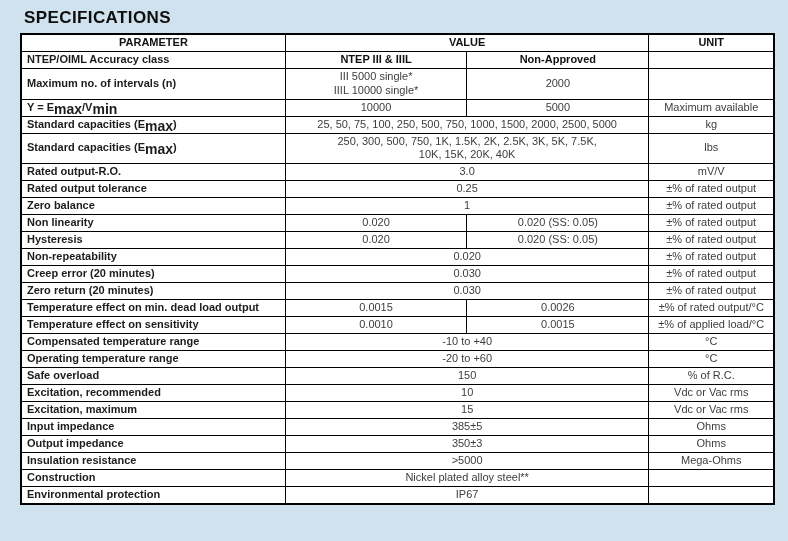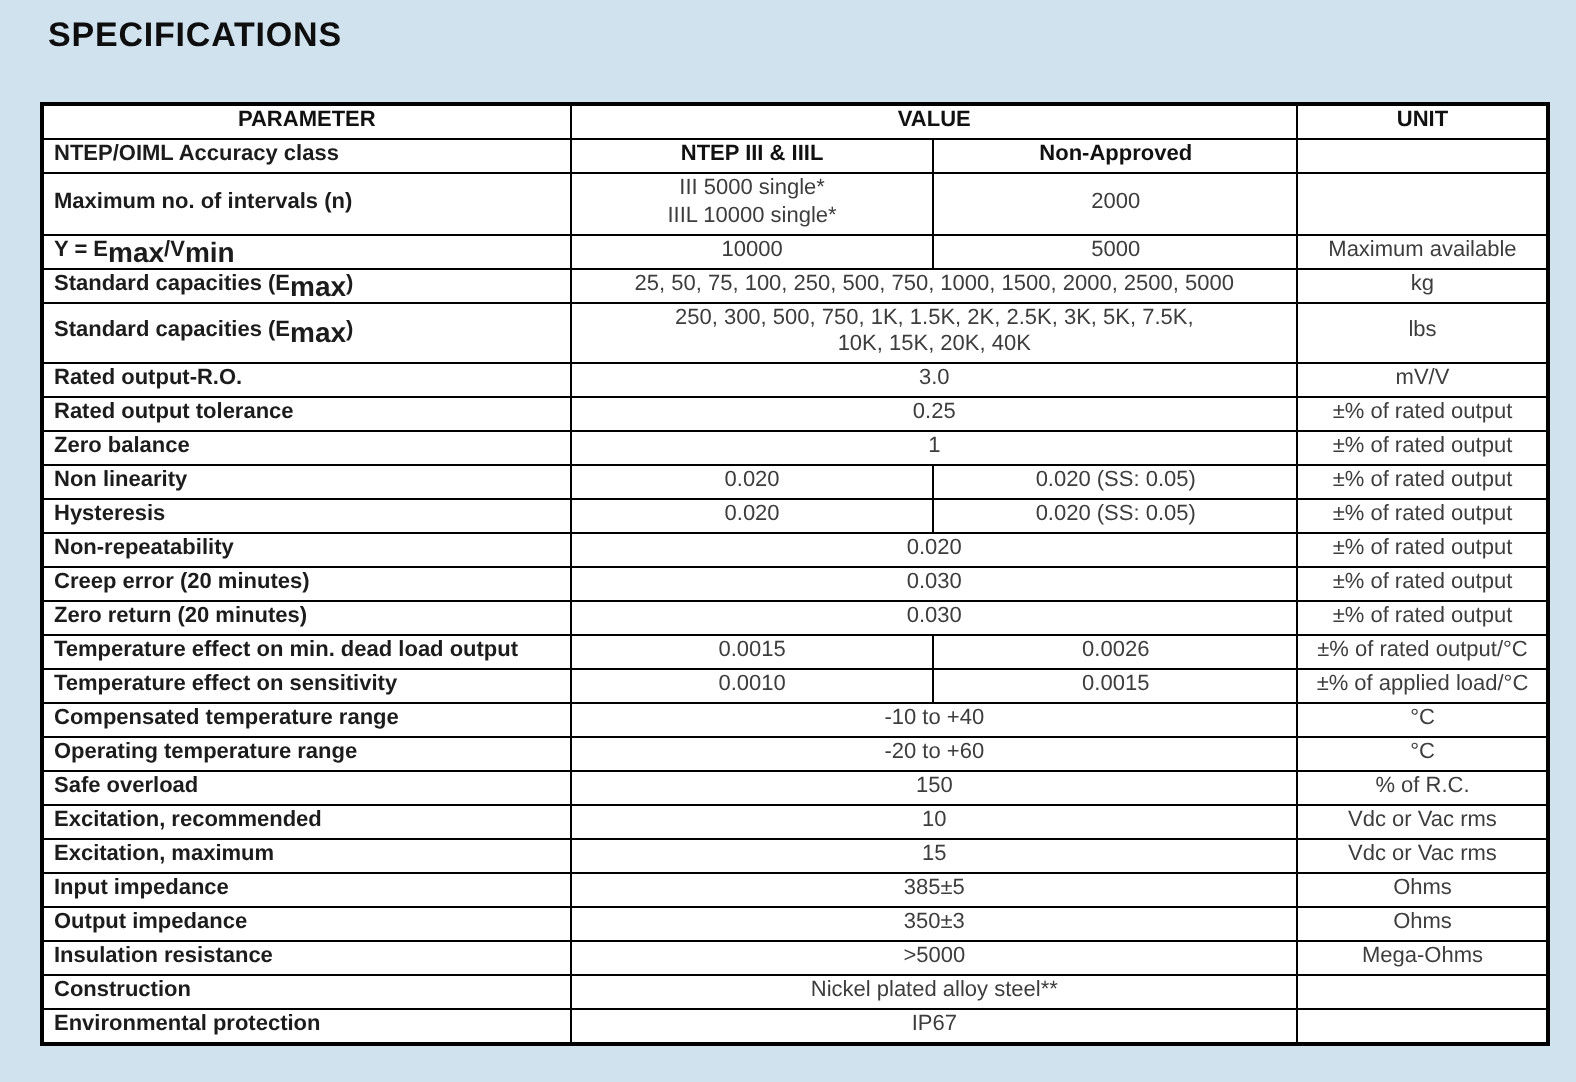--- a/index.html
+++ b/index.html
@@ -8,21 +8,21 @@
   }
   body {
     width: 788px;
     height: 541px;
     overflow: hidden;
     background: #cfe2ee;
     font-family: "Liberation Sans", sans-serif;
     color: #1c1c1c;
   }
   .title-bar {
-    padding: 8px 0 23px 24px;
+    padding: 8px 0 5px 24px;
   }
   .page-title {
     font-size: 17px;
     font-weight: bold;
     letter-spacing: 0.4px;
     color: #0e0e0e;
   }
   table.spec {
     border-collapse: collapse;
     table-layout: fixed;

